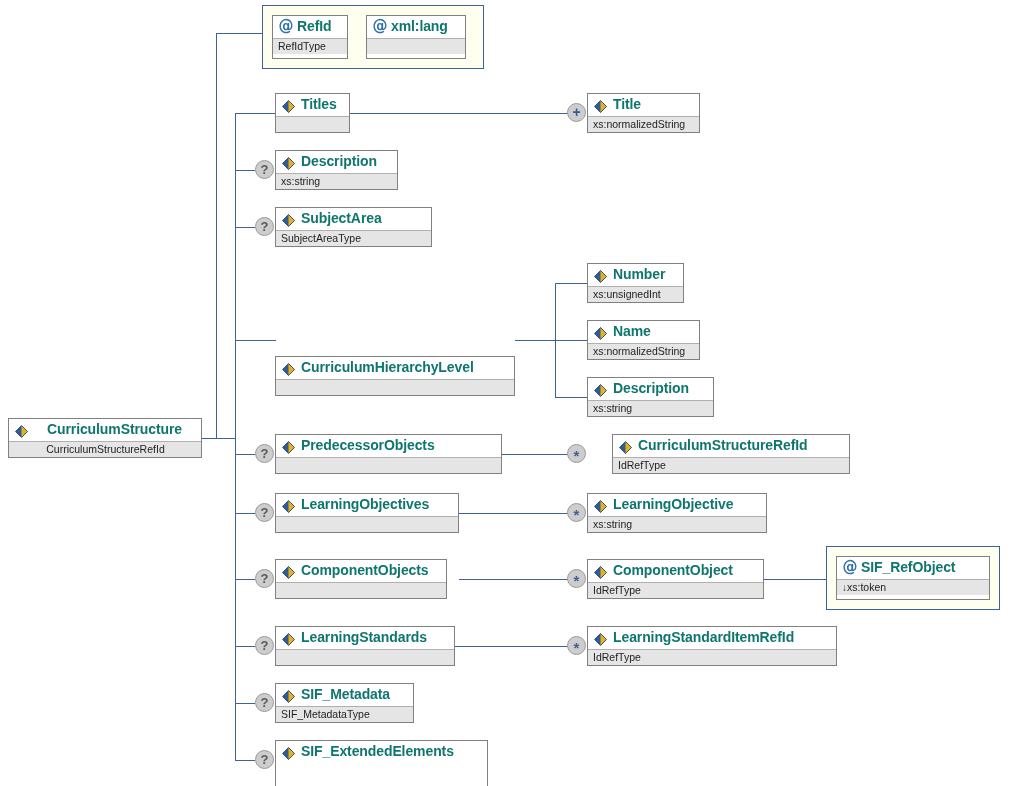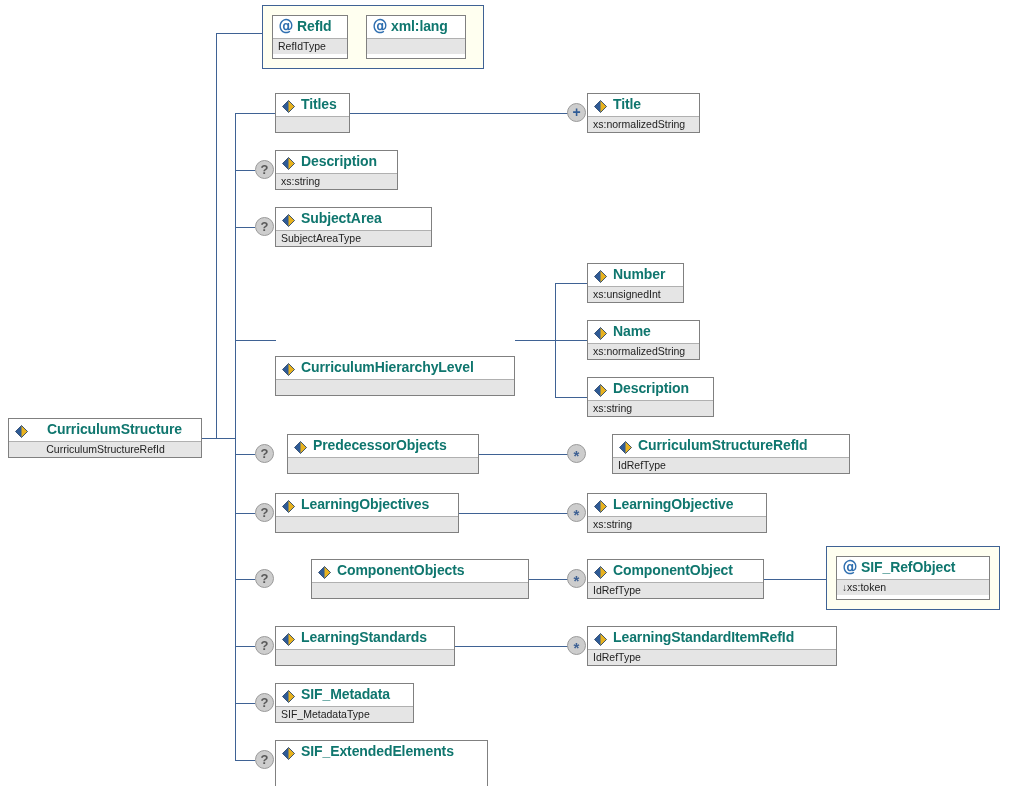--- a/index.html
+++ b/index.html
@@ -264,21 +264,21 @@
       </div>
       <div class="node" style="left: 587px; top: 377px; width: 127px; height: 40px;">
         <span class="eicon"><svg width="13" height="13" viewBox="0 0 13 13">
             <polygon points="6.5,0.5 12.5,6.5 6.5,12.5 0.5,6.5" fill="#2f5b96"></polygon>
             <polygon points="6.5,0.5 12.5,6.5 6.5,12.5" fill="#e8b21e"></polygon>
             <polygon points="6.5,0.5 12.5,6.5 6.5,12.5 0.5,6.5" fill="none" stroke="#1f3d66" stroke-width="0.8"></polygon>
           </svg></span>
         <span class="nm">Description</span>
         <span class="ty">xs:string</span>
       </div>
-      <div class="node" style="left: 275px; top: 434px; width: 192px; height: 40px; margin-left: 12px;">
+      <div class="node" style="left: 275px; top: 434px; width: 227px; height: 40px;">
         <span class="eicon"><svg width="13" height="13" viewBox="0 0 13 13">
             <polygon points="6.5,0.5 12.5,6.5 6.5,12.5 0.5,6.5" fill="#2f5b96"></polygon>
             <polygon points="6.5,0.5 12.5,6.5 6.5,12.5" fill="#e8b21e"></polygon>
             <polygon points="6.5,0.5 12.5,6.5 6.5,12.5 0.5,6.5" fill="none" stroke="#1f3d66" stroke-width="0.8"></polygon>
           </svg></span>
         <span class="nm">PredecessorObjects</span>
         <span class="ty empty"></span>
       </div>
       <div class="mark opt" style="left: 255px; top: 444px;">?</div>
       <div class="node" style="left: 612px; top: 434px; width: 238px; height: 40px;">
@@ -304,21 +304,21 @@
       <div class="node" style="left: 587px; top: 493px; width: 180px; height: 40px;">
         <span class="eicon"><svg width="13" height="13" viewBox="0 0 13 13">
             <polygon points="6.5,0.5 12.5,6.5 6.5,12.5 0.5,6.5" fill="#2f5b96"></polygon>
             <polygon points="6.5,0.5 12.5,6.5 6.5,12.5" fill="#e8b21e"></polygon>
             <polygon points="6.5,0.5 12.5,6.5 6.5,12.5 0.5,6.5" fill="none" stroke="#1f3d66" stroke-width="0.8"></polygon>
           </svg></span>
         <span class="nm">LearningObjective</span>
         <span class="ty">xs:string</span>
       </div>
       <div class="mark star" style="left: 567px; top: 503px;">*</div>
-      <div class="node" style="left: 275px; top: 559px; width: 218px; height: 40px; margin-left: 36px;">
+      <div class="node" style="left: 275px; top: 559px; width: 172px; height: 40px;">
         <span class="eicon"><svg width="13" height="13" viewBox="0 0 13 13">
             <polygon points="6.5,0.5 12.5,6.5 6.5,12.5 0.5,6.5" fill="#2f5b96"></polygon>
             <polygon points="6.5,0.5 12.5,6.5 6.5,12.5" fill="#e8b21e"></polygon>
             <polygon points="6.5,0.5 12.5,6.5 6.5,12.5 0.5,6.5" fill="none" stroke="#1f3d66" stroke-width="0.8"></polygon>
           </svg></span>
         <span class="nm">ComponentObjects</span>
         <span class="ty empty"></span>
       </div>
       <div class="mark opt" style="left: 255px; top: 569px;">?</div>
       <div class="node" style="left: 587px; top: 559px; width: 177px; height: 40px;">

